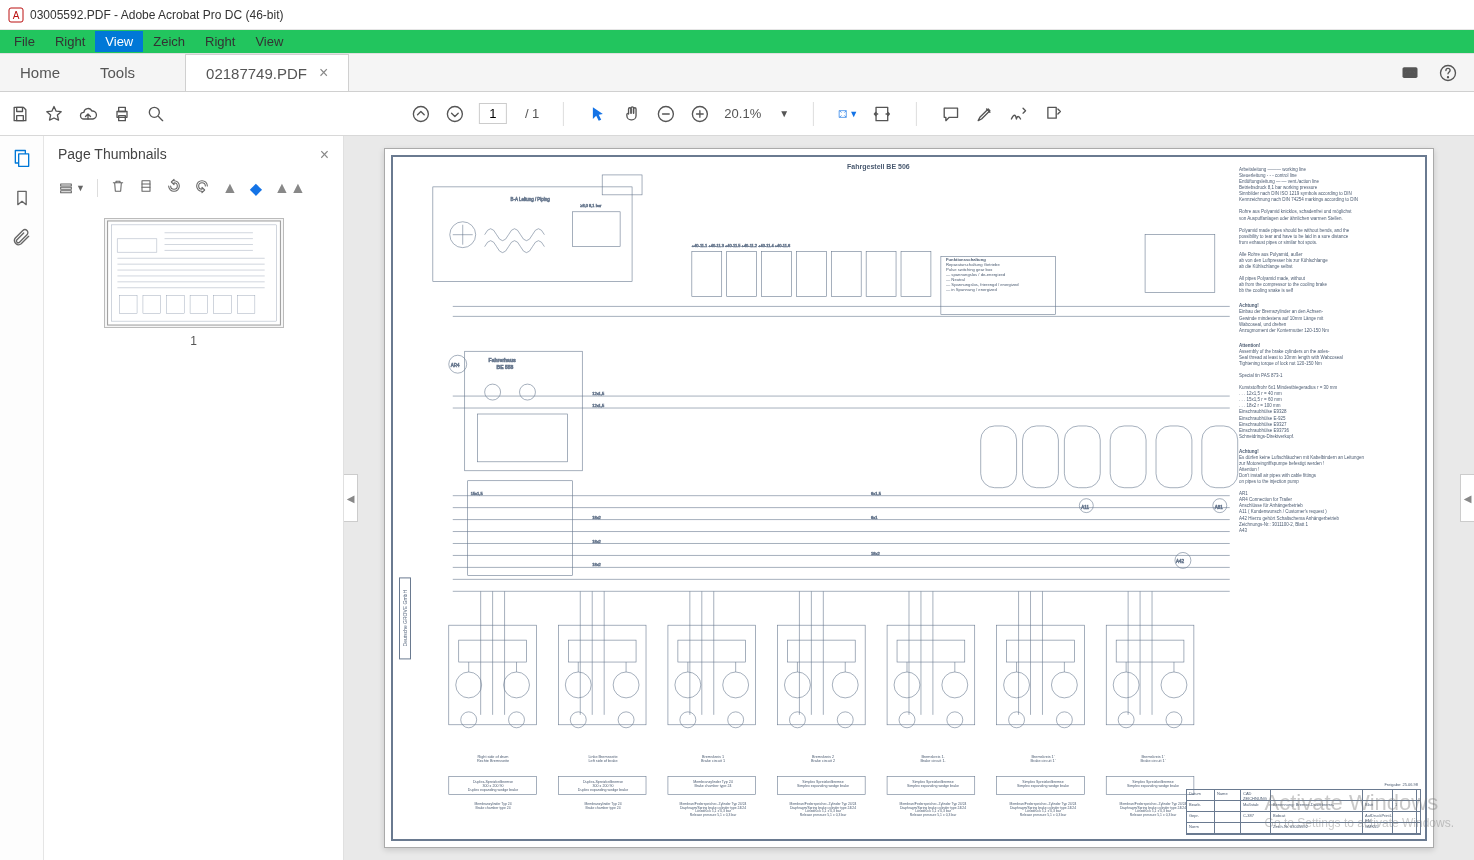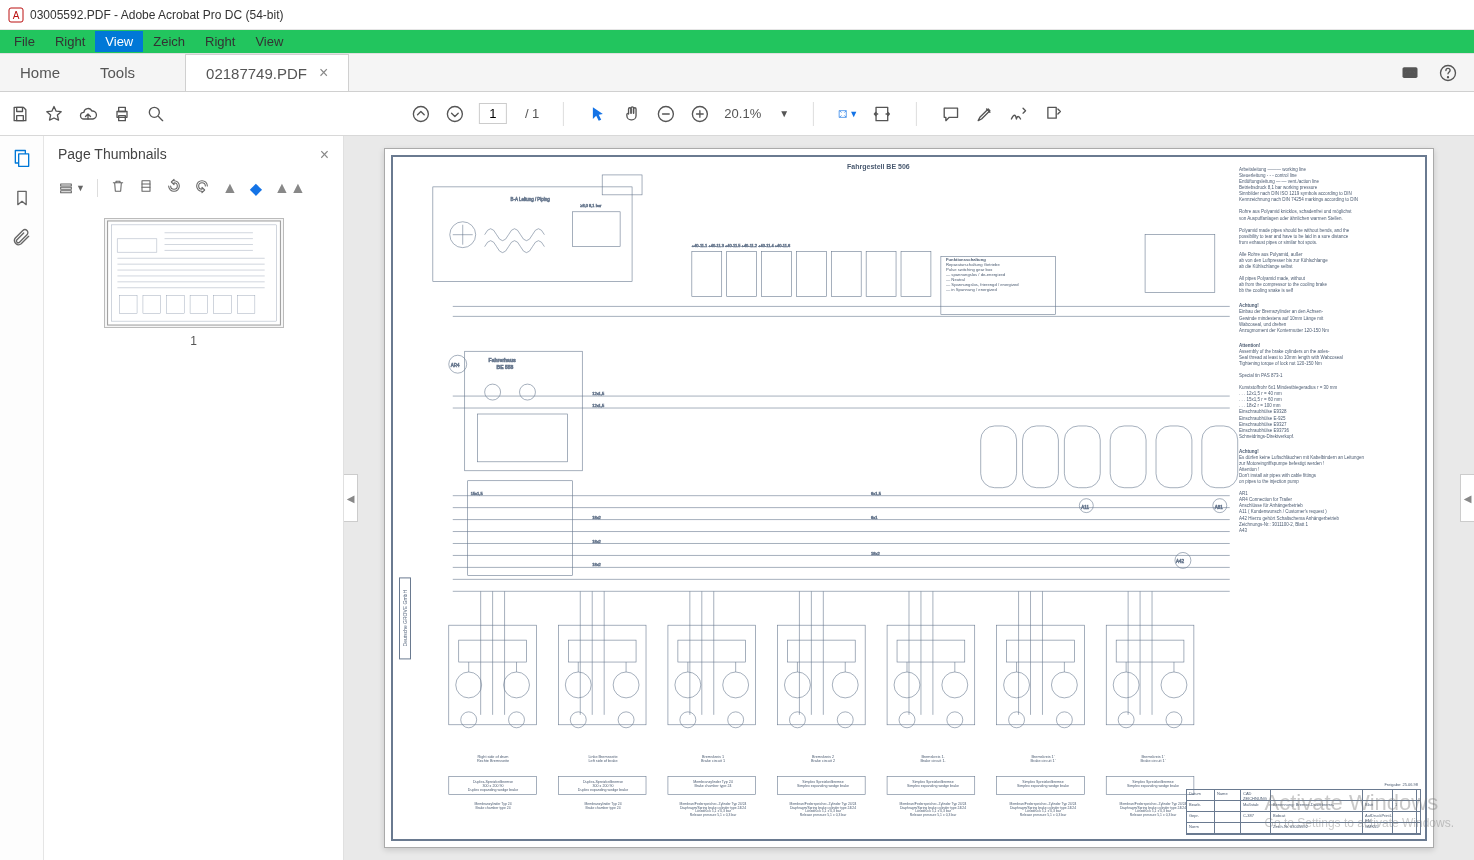--- a/index.html
+++ b/index.html
@@ -84,21 +84,21 @@
 </head>
 <body>
 
 <div class="titlebar">
   <span class="titlebar-icon">
     <svg viewBox="0 0 16 16">
         <rect x="1" y="1" width="14" height="14" rx="2" fill="#fff" stroke="#b11"></rect>
         <text x="8" y="12" text-anchor="middle" font-size="10" fill="#b11" font-family="Arial">A</text>
       </svg>
   </span>
-  <span class="titlebar-text">03005592.PDF - Adobe Acrobat Pro DC (54-bit)</span>
+  <span class="titlebar-text">03005592.PDF - Adobe Acrobat Pro DC (46-bit)</span>
 </div>
 
 <div class="menubar">
   <span class="menu-item">File</span>
   <span class="menu-item">Right</span>
   <span class="menu-item active">View</span>
   <span class="menu-item">Zeich</span>
   <span class="menu-item">Right</span>
   <span class="menu-item">View</span>
 </div>

